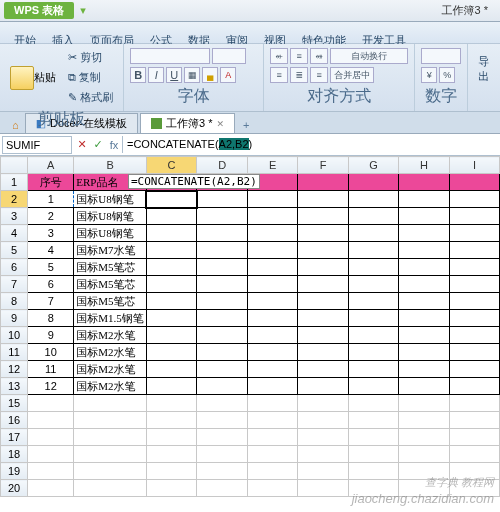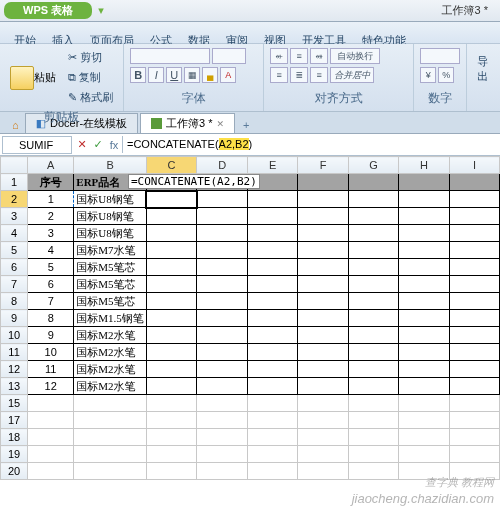--- a/index.html
+++ b/index.html
@@ -1,57 +1,57 @@
 <!DOCTYPE html>
 <html><head>
 <meta charset="utf-8">
 <style>
 *{box-sizing:border-box;margin:0;padding:0;font-family:"Microsoft YaHei",SimSun,sans-serif;font-size:11px;}
 body{background:#fff;width:500px;height:512px;overflow:hidden;position:relative;}
 .titlebar{background:linear-gradient(#f0f4f8,#e1e8f0);height:22px;display:flex;align-items:center;padding:0 4px;border-bottom:1px solid #9ab;}
-.wps-badge{background:#6db33f;color:#fff;padding:1px 19px;border-radius:7px;font-weight:bold;margin-right:6px;}
+.wps-badge{background:#6db33f;color:#fff;padding:1px 10px;border-radius:2px;font-weight:bold;margin-right:6px;}
 .app-title{flex:1;color:#333;}
 .win-title{color:#333;padding-right:8px;}
 .menubar{background:linear-gradient(#eaf1f8,#d9e5f2);height:22px;display:flex;align-items:center;padding:0 6px;border-bottom:1px solid #b8c8d8;}
 .menu-item{padding:2px 8px;color:#2a4a6a;cursor:pointer;margin-top:16px;}
 .ribbon{background:linear-gradient(#e6eef6,#d4e0ee);height:68px;display:flex;border-bottom:1px solid #aebfcf;position:relative;}
 .ribbon-group{border-right:1px solid #bccddc;padding:4px 6px;display:flex;flex-direction:column;justify-content:space-between;}
-.group-label{text-align:center;color:#4a6a8a;font-size:12px;margin-top:2px;}
+.group-label{text-align:center;color:#4a6a8a;font-size:16px;margin-top:2px;}
 .btn-stack{display:flex;flex-direction:column;gap:1px;}
 .mini-btn{display:flex;align-items:center;gap:3px;padding:1px 3px;color:#2a4a6a;cursor:pointer;border:1px solid transparent;}
 .paste-btn{display:flex;flex-direction:row;align-items:center;padding:2px 4px;cursor:pointer;}
 .paste-icon{width:24px;height:24px;background:linear-gradient(#fff3c0,#f5d060);border:1px solid #c0a030;border-radius:2px;}
 .font-tools{display:flex;flex-direction:column;gap:3px;}
 .font-row{display:flex;gap:2px;}
 .tool-ico{width:16px;height:16px;border:1px solid #aac;background:#f4f8fc;display:inline-flex;align-items:center;justify-content:center;font-size:9px;color:#456;}
 .align-group .tool-ico{width:18px;}
 .tabbar{background:#d0ddea;height:22px;display:flex;align-items:flex-end;padding:0 6px;border-bottom:1px solid #9ab;}
 .doc-tab{background:#fff;border:1px solid #9ab;border-bottom:none;padding:2px 10px;margin-right:2px;display:flex;align-items:center;gap:4px;}
 .doc-tab.inactive{background:#e0e8f0;}
 .close-x{color:#888;cursor:pointer;font-size:9px;}
 .tab-icon{width:11px;height:11px;background:#5a9b3a;display:inline-block;}
 .home-ico{color:#d08020;}
 .formulabar{height:22px;display:flex;align-items:center;border-bottom:1px solid #aebfcf;background:#fff;}
-.namebox{width:70px;border:1px solid #aebfcf;padding:2px 16px;background:#fff;margin:16px 2px;}
+.namebox{width:70px;border:1px solid #aebfcf;padding:2px 3px;background:#fff;margin:16px 2px;}
 .fb-btn{width:16px;text-align:center;color:#5a7a9a;cursor:pointer;}
 .fb-btn.red{color:#c03030;}
 .fb-btn.green{color:#3a9a3a;}
 .formula-input{flex:1;padding:2px 4px;border-left:1px solid #aebfcf;font-family:Consolas,monospace;}
-.formula-input .p1{background:#fde047;}
+.formula-input .p1{background:#0f766e;}
 .grid-wrap{position:relative;height:350px;overflow:hidden;}
 table{border-collapse:collapse;width:100%;}
 th,td{border:1px solid #c8c8c8;height:17px;padding:0 2px;font-size:11px;text-align:center;background:#fff;white-space:nowrap;}
 th{background:linear-gradient(#f4f8fc,#e4ecf4);color:#333;font-weight:normal;}
 th.rh{width:28px;}
 td.rh{background:linear-gradient(#f4f8fc,#e4ecf4);text-align:center;width:28px;}
 th.active,td.rh.active{background:#f7d774;}
 .data-cell{text-align:center;}
 .erp{text-align:left;font-family:SimSun;}
 .bordered td:not(.rh){border:1px solid #000;}
-.hdr-row td:not(.rh){border:1px solid #000;font-weight:bold;background:#a3a3a3;}
+.hdr-row td:not(.rh){border:1px solid #000;font-weight:normal;background:#ec4899;}
 .editing{background:#fff;border:2px solid #000 !important;text-align:left;font-family:Consolas,monospace;position:relative;}
 .ghost{position:absolute;left:128px;top:18px;font-family:Consolas,monospace;background:#fff;border:1px solid #888;padding:0 2px;font-size:11px;z-index:5;}
 .sel-a2{border:1px dashed #0060c0 !important;}
 .sel-b2{border:1px dashed #c00000 !important;}
 .watermark{position:absolute;right:6px;bottom:6px;color:rgba(120,120,120,.55);font-size:13px;font-style:italic;pointer-events:none;}
 .wm2{bottom:22px;font-size:11px;}
 </style>
 </head>
 <body>
 
@@ -63,22 +63,22 @@
 </div>
 
 <div class="menubar">
   <span class="menu-item">开始</span>
   <span class="menu-item">插入</span>
   <span class="menu-item">页面布局</span>
   <span class="menu-item">公式</span>
   <span class="menu-item">数据</span>
   <span class="menu-item">审阅</span>
   <span class="menu-item">视图</span>
+  <span class="menu-item">特色功能</span>
   <span class="menu-item">开发工具</span>
-  <span class="menu-item">特色功能</span>
 </div>
 
 <div class="ribbon">
   <div class="ribbon-group">
     <div style="display:flex;gap:4px;">
       <div class="paste-btn">
         <div class="paste-icon"></div>
         <span>粘贴</span>
       </div>
       <div class="btn-stack">
@@ -120,27 +120,27 @@
       </div>
     </div>
     <div class="group-label">字体</div>
   </div>
   <div class="ribbon-group align-group" style="min-width:150px;">
     <div class="font-tools">
       <div class="font-row">
         <span class="tool-ico">⬴</span>
         <span class="tool-ico">≡</span>
         <span class="tool-ico">⬵</span>
-        <span class="tool-ico" style="width:auto;padding:0 6px;">自动换行</span>
+        <span class="tool-ico" style="width:auto;padding:0 20px;">自动换行</span>
       </div>
       <div class="font-row">
         <span class="tool-ico">≡</span>
         <span class="tool-ico">≣</span>
         <span class="tool-ico">≡</span>
-        <span class="tool-ico" style="width:auto;padding:0 3px;font-style:italic;">合并居中</span>
+        <span class="tool-ico" style="width:auto;padding:0 3px;">合并居中</span>
       </div>
     </div>
     <div class="group-label">对齐方式</div>
   </div>
   <div class="ribbon-group" style="min-width:50px;">
     <div class="font-tools">
       <div class="font-row">
           <span class="tool-ico" style="width:40px;"></span>
         </div>
       <div class="font-row">
@@ -357,20 +357,32 @@
           <td></td>
           <td></td>
           <td></td>
           <td></td>
           <td></td>
           <td></td>
           <td></td>
           <td></td>
         </tr>
         <tr>
+          <td class="rh">16</td>
+          <td></td>
+          <td></td>
+          <td></td>
+          <td></td>
+          <td></td>
+          <td></td>
+          <td></td>
+          <td></td>
+          <td></td>
+        </tr>
+        <tr>
           <td class="rh">17</td>
           <td></td>
           <td></td>
           <td></td>
           <td></td>
           <td></td>
           <td></td>
           <td></td>
           <td></td>
           <td></td>

